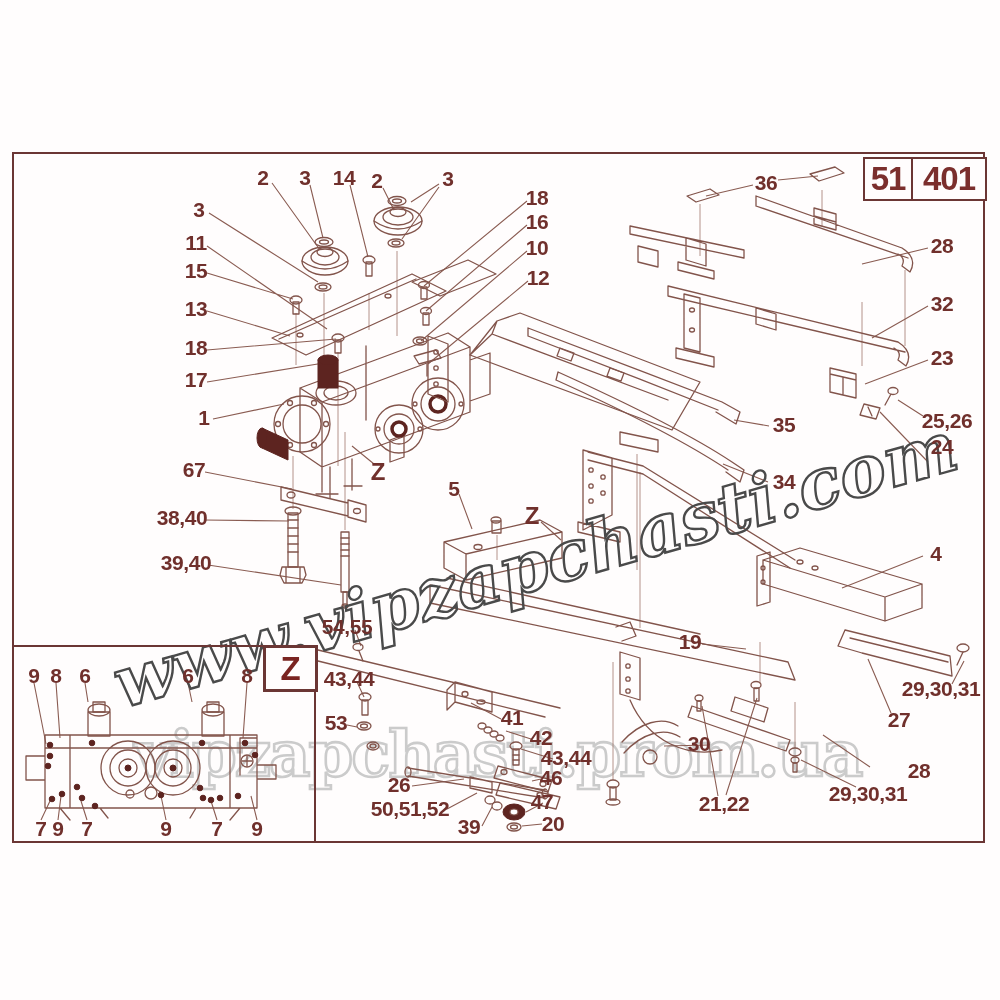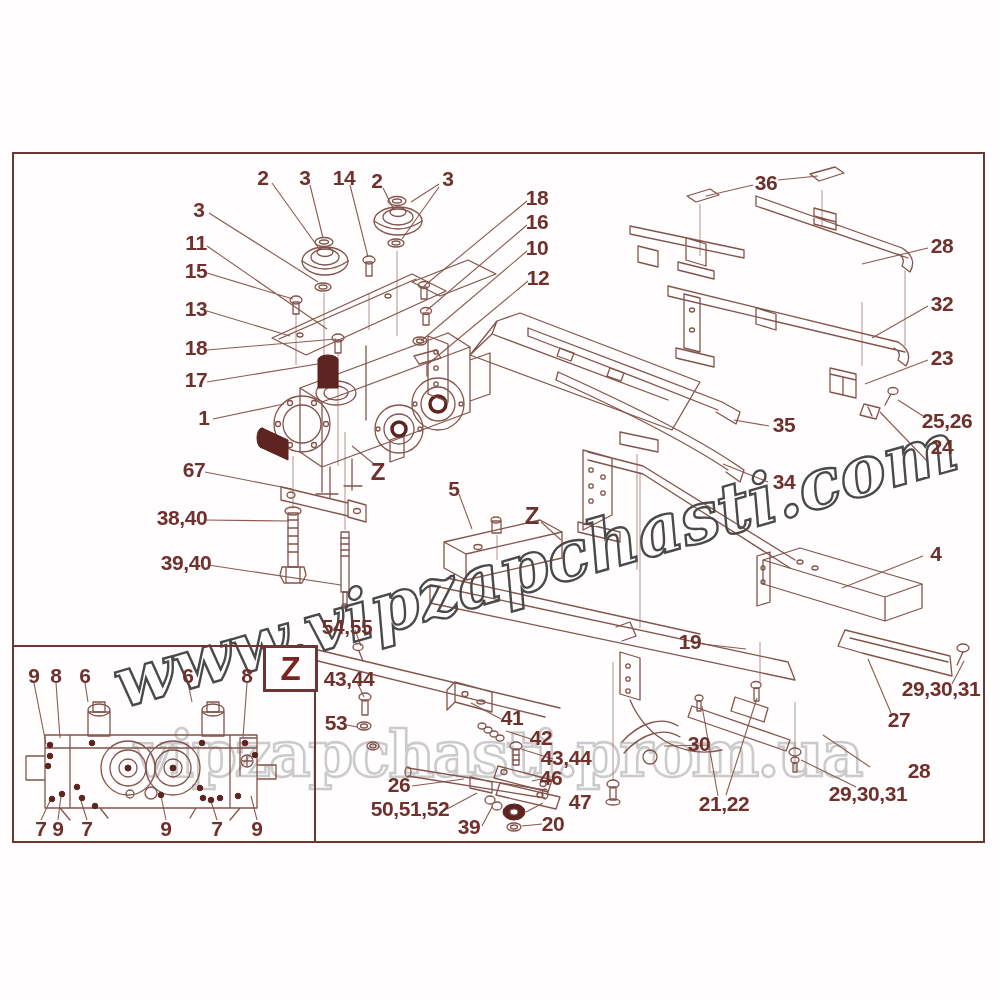--- a/index.html
+++ b/index.html
@@ -292,20 +292,24 @@
       <circle class="dark" cx="238" cy="796" r="2.8"></circle>
     <circle class="dark" cx="161" cy="795" r="2.8"></circle>
       <circle class="dark" cx="211" cy="800" r="2.8"></circle>
 
     <text class="wm-diag" transform="translate(542,588) rotate(-16)" text-anchor="middle">www.vipzapchasti.com</text>
   </svg>
 
   <div class="frame" id="main-frame"></div>
   <div class="frame" id="detail-frame"></div>
   <div id="detail-zbox">Z</div>
+  <div id="pagebox">
+    <div class="cell c1">51</div>
+    <div class="cell c2">401</div>
+  </div>
 
   <div class="lbl" style="left:263px;top:177px">2</div>
   <div class="lbl" style="left:305px;top:177px">3</div>
   <div class="lbl" style="left:344px;top:177px">14</div>
   <div class="lbl" style="left:377px;top:180px">2</div>
   <div class="lbl" style="left:448px;top:178px">3</div>
   <div class="lbl" style="left:537px;top:197px">18</div>
   <div class="lbl" style="left:537px;top:221px">16</div>
   <div class="lbl" style="left:537px;top:247px">10</div>
   <div class="lbl" style="left:538px;top:277px">12</div>
@@ -333,21 +337,21 @@
   <div class="lbl" style="left:936px;top:553px">4</div>
   <div class="lbl" style="left:347px;top:626px">54,55</div>
   <div class="lbl" style="left:349px;top:678px">43,44</div>
   <div class="lbl" style="left:336px;top:722px">53</div>
   <div class="lbl" style="left:512px;top:717px">41</div>
   <div class="lbl" style="left:541px;top:737px">42</div>
   <div class="lbl" style="left:566px;top:757px">43,44</div>
   <div class="lbl" style="left:551px;top:777px">46</div>
   <div class="lbl" style="left:399px;top:784px">26</div>
   <div class="lbl" style="left:410px;top:808px">50,51,52</div>
-  <div class="lbl" style="left:580px;top:801px">47</div>
+  <div class="lbl" style="left:542px;top:801px">47</div>
   <div class="lbl" style="left:469px;top:826px">39</div>
   <div class="lbl" style="left:553px;top:823px">20</div>
   <div class="lbl" style="left:690px;top:641px">19</div>
   <div class="lbl" style="left:699px;top:743px">30</div>
   <div class="lbl" style="left:724px;top:803px">21,22</div>
   <div class="lbl" style="left:919px;top:770px">28</div>
   <div class="lbl" style="left:868px;top:793px">29,30,31</div>
   <div class="lbl" style="left:941px;top:688px">29,30,31</div>
   <div class="lbl" style="left:899px;top:719px">27</div>
 

